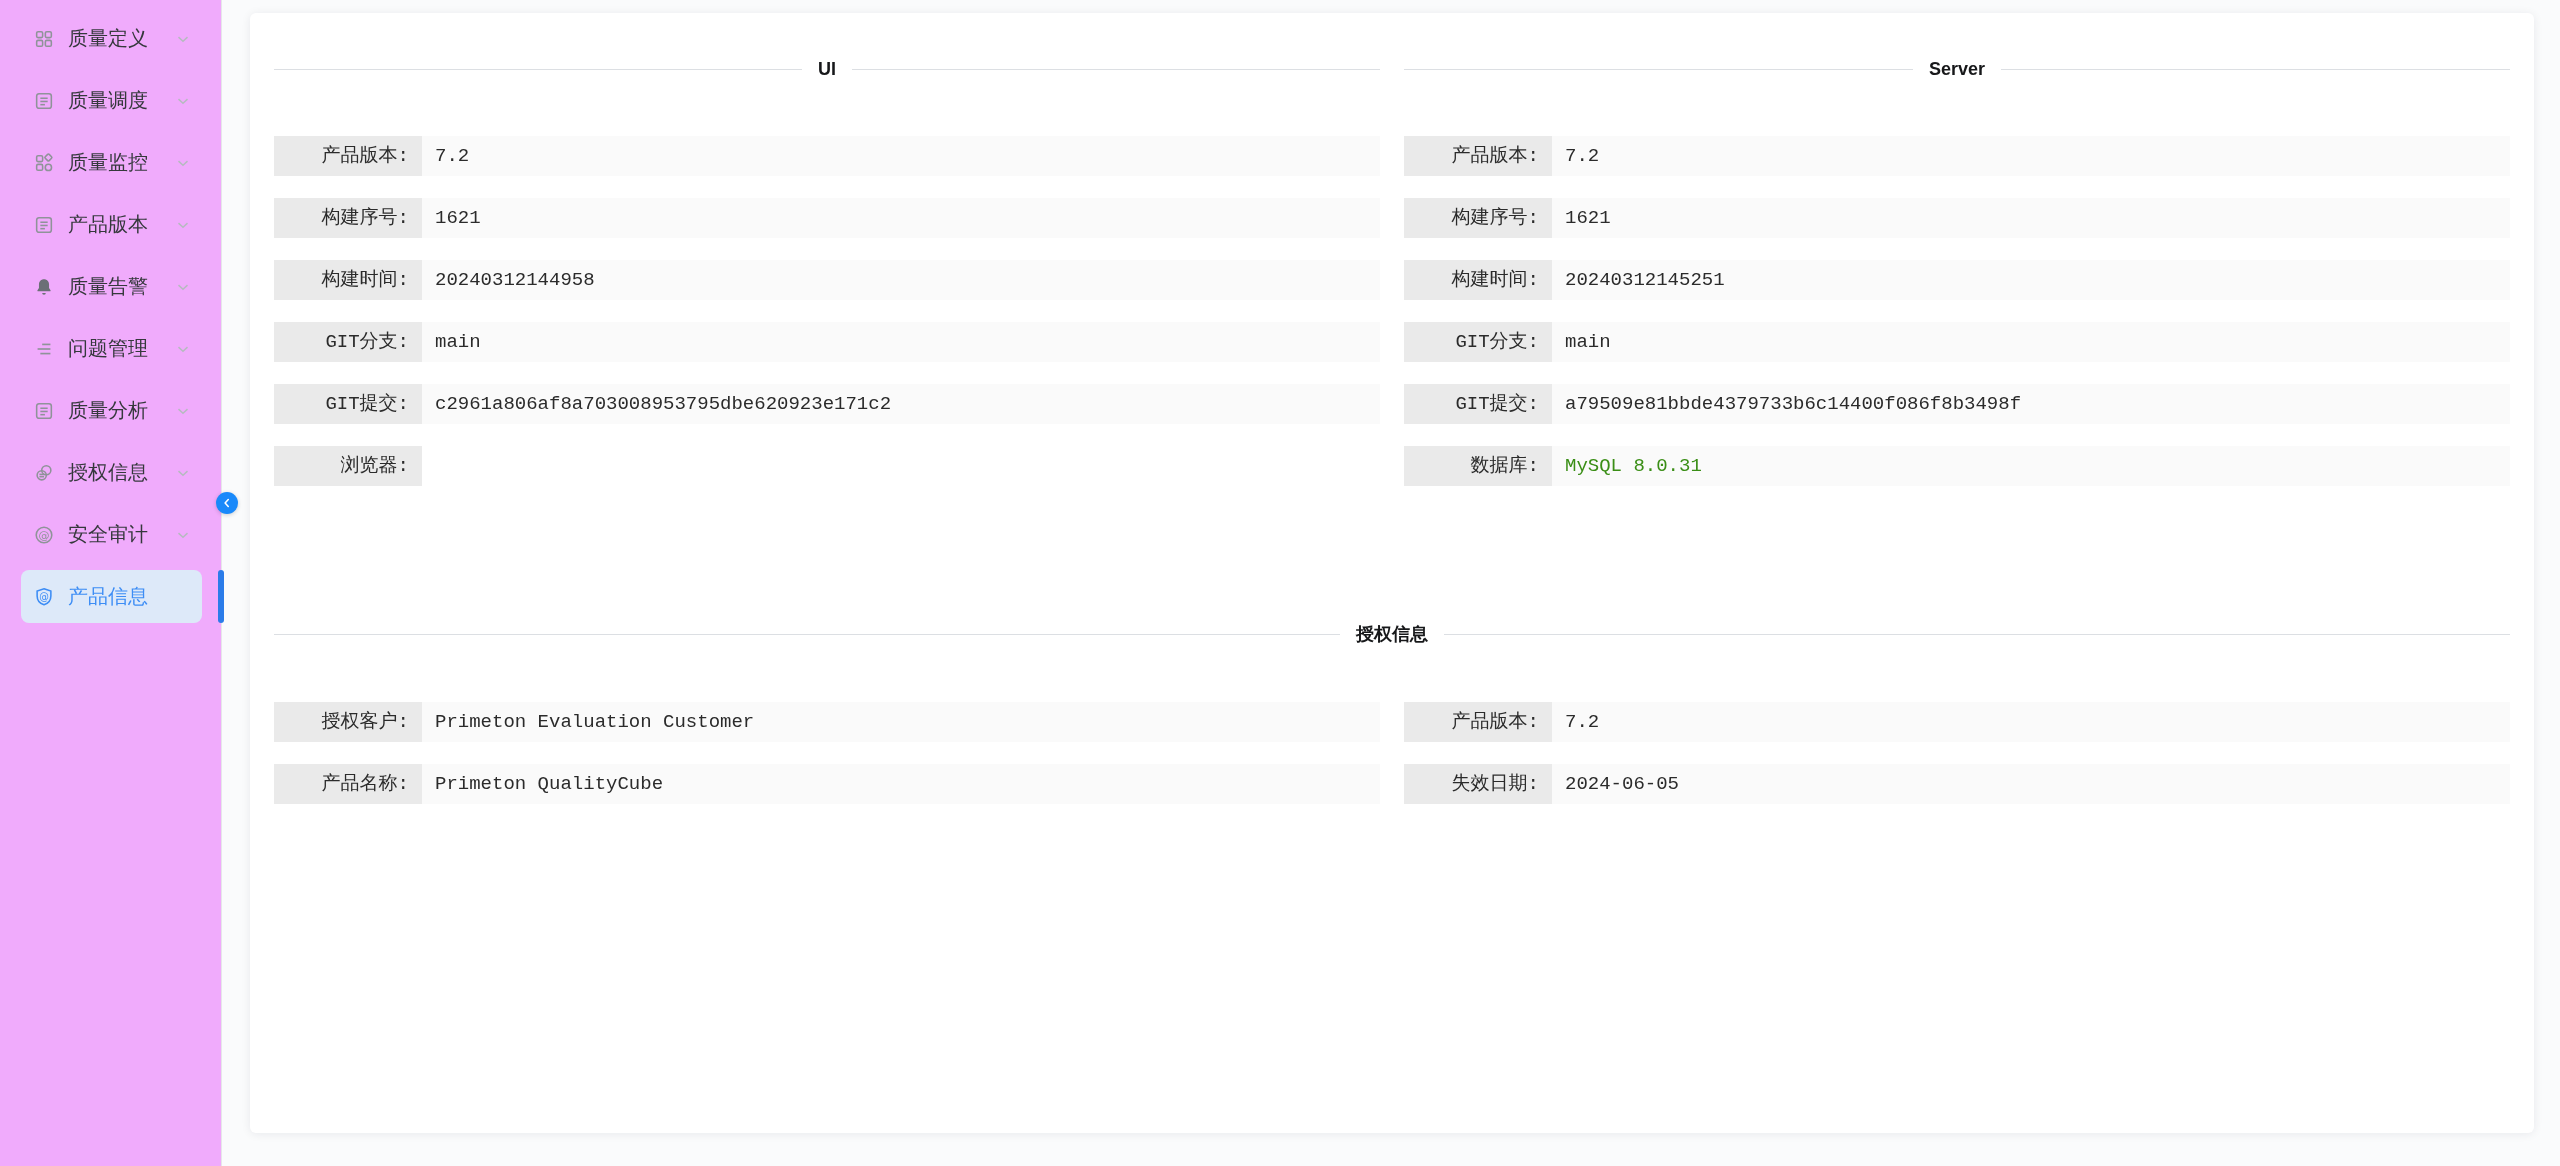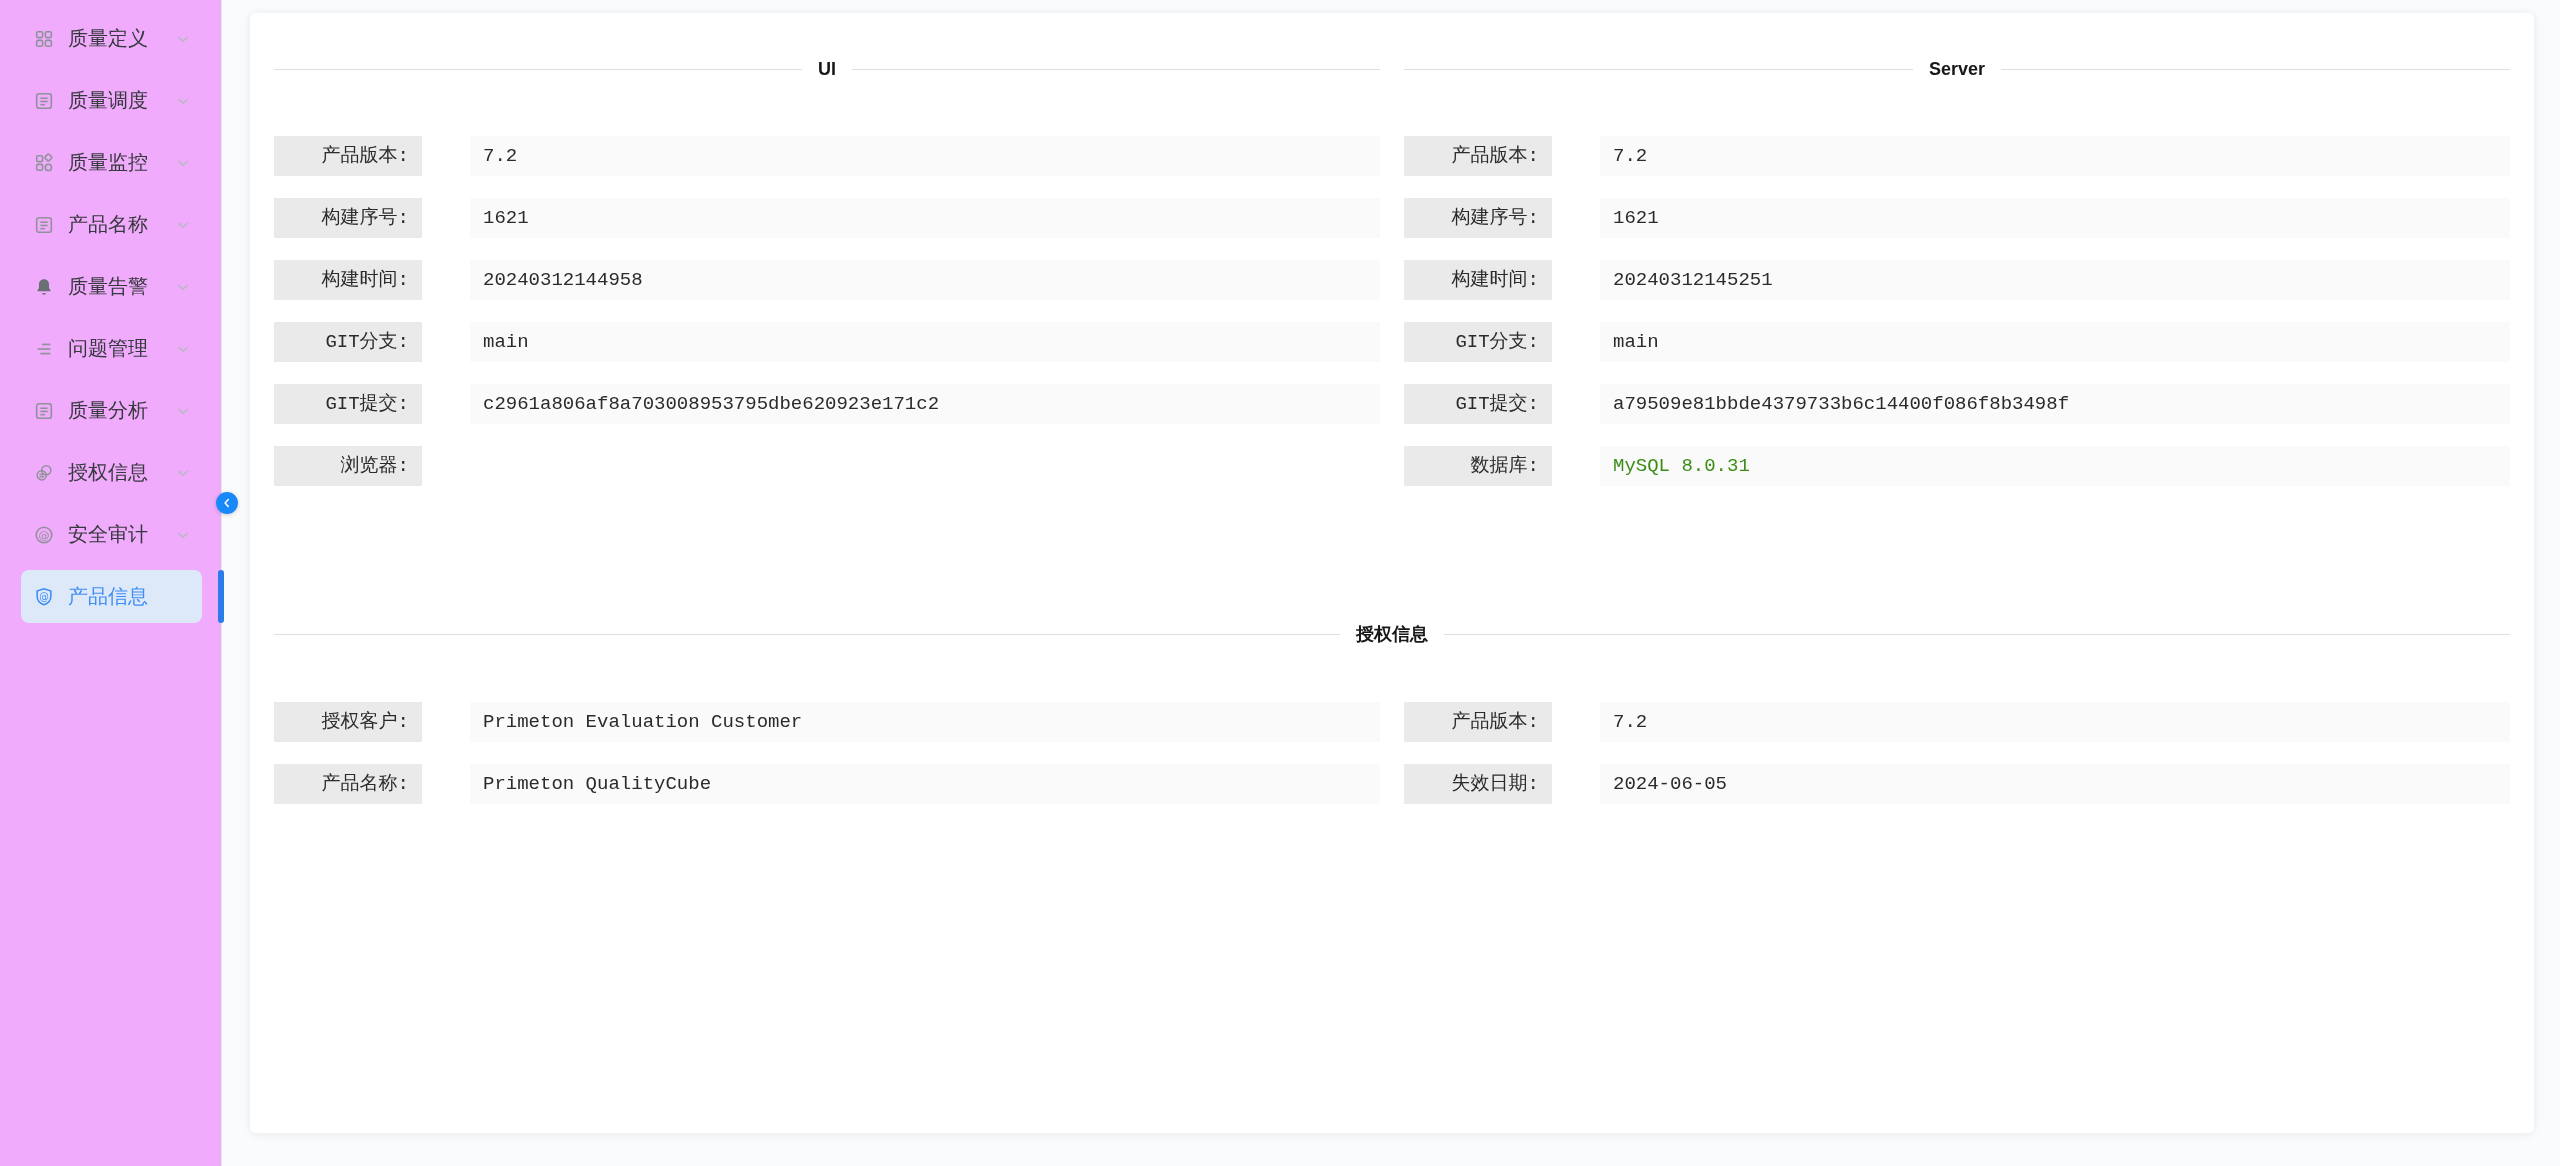--- a/index.html
+++ b/index.html
@@ -110,21 +110,20 @@
     color: #2b2b2b;
     white-space: nowrap;
   }
   .row-value {
     flex: 1;
     background: #fafafa;
     padding-left: 13px;
     color: #2b2b2b;
     white-space: nowrap;
     overflow: hidden;
-    margin-left: 48px;
   }
   .row-value.green { color: #3a8e16; }
 
   svg { display: block; }
 </style>
 </head>
 <body>
 
 <div class="layout">
 
@@ -183,21 +182,21 @@
 
     <div class="side-item">
       <span class="ico">
         <svg width="22" height="22" viewBox="0 0 24 24" fill="none" stroke="#8f9399" stroke-width="1.7">
           <rect x="4" y="4" width="16" height="16" rx="2.5"></rect>
             <line x1="8" y1="9" x2="16" y2="9"></line>
             <line x1="8" y1="12.5" x2="16" y2="12.5"></line>
             <line x1="8" y1="16" x2="13" y2="16"></line>
         </svg>
       </span>
-      <span class="lbl">产品名称</span>
+      <span class="lbl">产品版本</span>
       <span class="chev">
         <svg width="18" height="18" viewBox="0 0 24 24" fill="none" stroke="#b6bac0" stroke-width="2">
             <polyline points="6,9.5 12,15 18,9.5"></polyline>
           </svg>
       </span>
     </div>
 
     <div class="side-item">
       <span class="ico">
         <svg width="22" height="22" viewBox="0 0 24 24" fill="#6b6f76">

